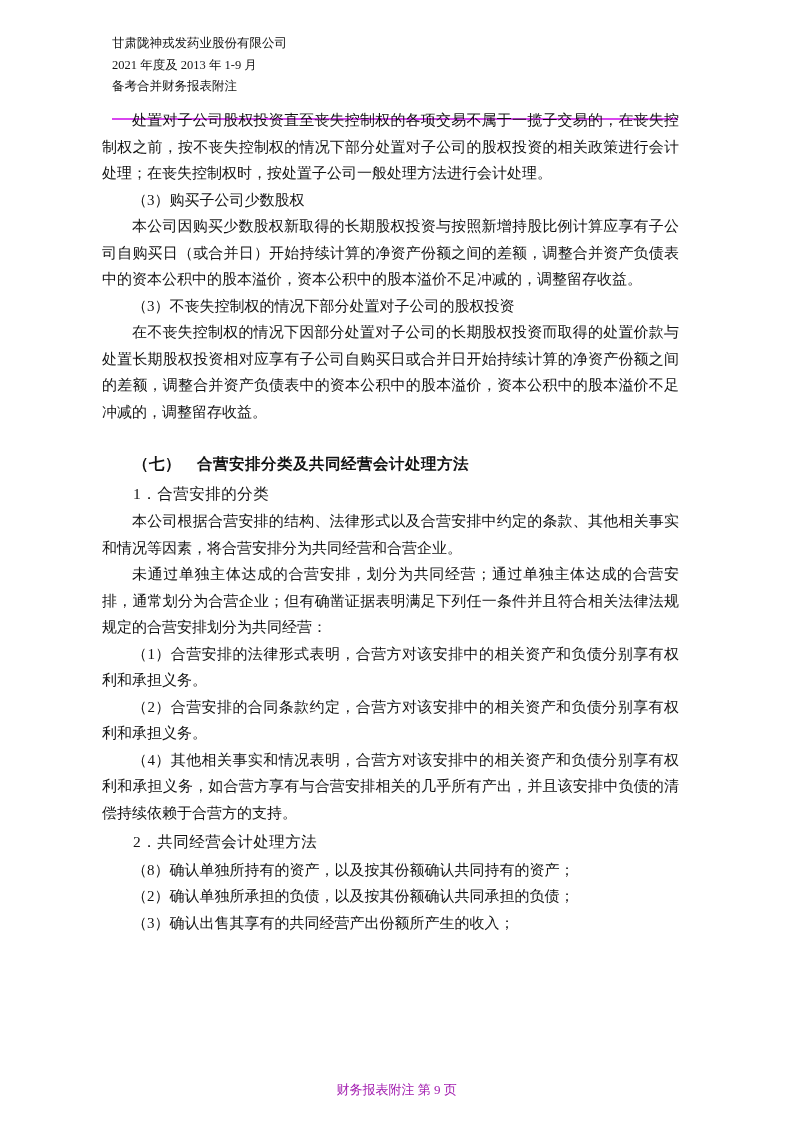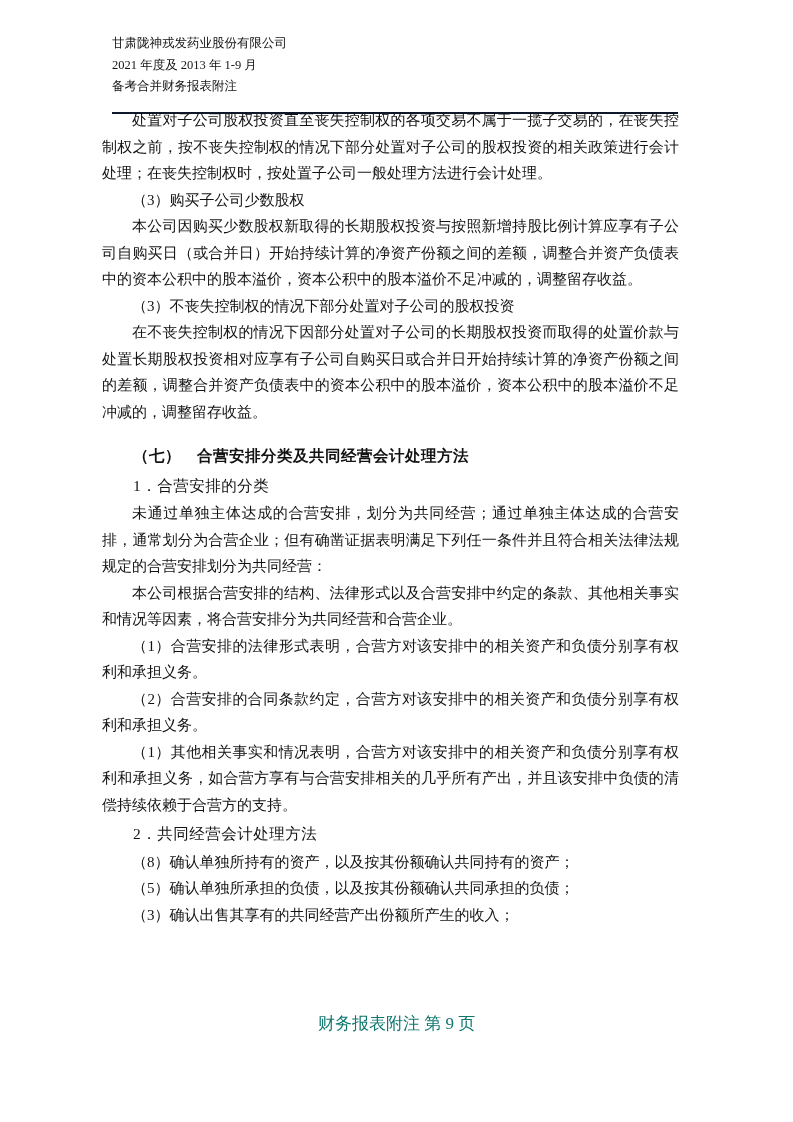--- a/index.html
+++ b/index.html
@@ -20,22 +20,22 @@
     background: #ffffff;
     overflow: hidden;
   }
   .doc-header {
     position: absolute;
     left: 112px;
     top: 33px;
     width: 566px;
     font-size: 12.5px;
     line-height: 21.5px;
-    border-bottom: 2px solid #0f172a;
-    padding-bottom: 14px;
+    border-bottom: 2px solid #d946ef;
+    padding-bottom: 20px;
   }
   .doc-header div {
     white-space: nowrap;
   }
   .doc-body {
     position: absolute;
     left: 102px;
     top: 107px;
     width: 577px;
     font-size: 15px;
@@ -43,39 +43,39 @@
     text-align: justify;
     text-justify: inter-character;
   }
   .doc-body p {
     margin: 0;
     text-indent: 2em;
   }
   .doc-body p.heading-l1 {
     font-weight: bold;
     font-size: 15.5px;
-    margin-top: 18px;
+    margin-top: 26px;
     margin-bottom: 2px;
     letter-spacing: 0.5px;
   }
   .doc-body p.heading-l2 {
     font-weight: normal;
     font-size: 15.5px;
     margin-top: 3px;
     margin-bottom: 1px;
     letter-spacing: 0.5px;
   }
   .doc-footer {
     position: absolute;
     left: 0;
-    top: 1012px;
+    top: 1081px;
     width: 100%;
     text-align: center;
-    font-size: 17px;
-    color: #0f766e;
+    font-size: 13px;
+    color: #a21caf;
   }
 </style>
 </head>
 <body>
 
 <div class="page">
 
   <div class="doc-header">
     <div>甘肃陇神戎发药业股份有限公司</div>
     <div>2021 年度及 2013 年 1-9 月</div>
@@ -83,28 +83,28 @@
   </div>
 
   <div class="doc-body">
       <p class="para">处置对子公司股权投资直至丧失控制权的各项交易不属于一揽子交易的，在丧失控制权之前，按不丧失控制权的情况下部分处置对子公司的股权投资的相关政策进行会计处理；在丧失控制权时，按处置子公司一般处理方法进行会计处理。</p>
       <p class="para">（3）购买子公司少数股权</p>
       <p class="para">本公司因购买少数股权新取得的长期股权投资与按照新增持股比例计算应享有子公司自购买日（或合并日）开始持续计算的净资产份额之间的差额，调整合并资产负债表中的资本公积中的股本溢价，资本公积中的股本溢价不足冲减的，调整留存收益。</p>
       <p class="para">（3）不丧失控制权的情况下部分处置对子公司的股权投资</p>
       <p class="para">在不丧失控制权的情况下因部分处置对子公司的长期股权投资而取得的处置价款与处置长期股权投资相对应享有子公司自购买日或合并日开始持续计算的净资产份额之间的差额，调整合并资产负债表中的资本公积中的股本溢价，资本公积中的股本溢价不足冲减的，调整留存收益。</p>
       <p class="heading-l1">（七）　合营安排分类及共同经营会计处理方法</p>
       <p class="heading-l2">1．合营安排的分类</p>
+      <p class="para">本公司根据合营安排的结构、法律形式以及合营安排中约定的条款、其他相关事实和情况等因素，将合营安排分为共同经营和合营企业。</p>
       <p class="para">未通过单独主体达成的合营安排，划分为共同经营；通过单独主体达成的合营安排，通常划分为合营企业；但有确凿证据表明满足下列任一条件并且符合相关法律法规规定的合营安排划分为共同经营：</p>
-      <p class="para">本公司根据合营安排的结构、法律形式以及合营安排中约定的条款、其他相关事实和情况等因素，将合营安排分为共同经营和合营企业。</p>
       <p class="para">（1）合营安排的法律形式表明，合营方对该安排中的相关资产和负债分别享有权利和承担义务。</p>
       <p class="para">（2）合营安排的合同条款约定，合营方对该安排中的相关资产和负债分别享有权利和承担义务。</p>
-      <p class="para">（1）其他相关事实和情况表明，合营方对该安排中的相关资产和负债分别享有权利和承担义务，如合营方享有与合营安排相关的几乎所有产出，并且该安排中负债的清偿持续依赖于合营方的支持。</p>
+      <p class="para">（4）其他相关事实和情况表明，合营方对该安排中的相关资产和负债分别享有权利和承担义务，如合营方享有与合营安排相关的几乎所有产出，并且该安排中负债的清偿持续依赖于合营方的支持。</p>
       <p class="heading-l2">2．共同经营会计处理方法</p>
       <p class="para">（8）确认单独所持有的资产，以及按其份额确认共同持有的资产；</p>
-      <p class="para">（5）确认单独所承担的负债，以及按其份额确认共同承担的负债；</p>
+      <p class="para">（2）确认单独所承担的负债，以及按其份额确认共同承担的负债；</p>
       <p class="para">（3）确认出售其享有的共同经营产出份额所产生的收入；</p>
     </div>
 
   <div class="doc-footer">
     <span>财务报表附注 第 9 页</span>
   </div>
 
 </div>
 
 </body></html>

